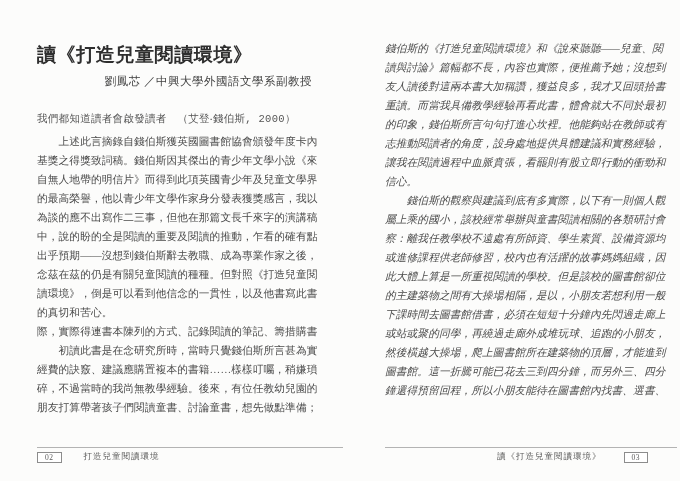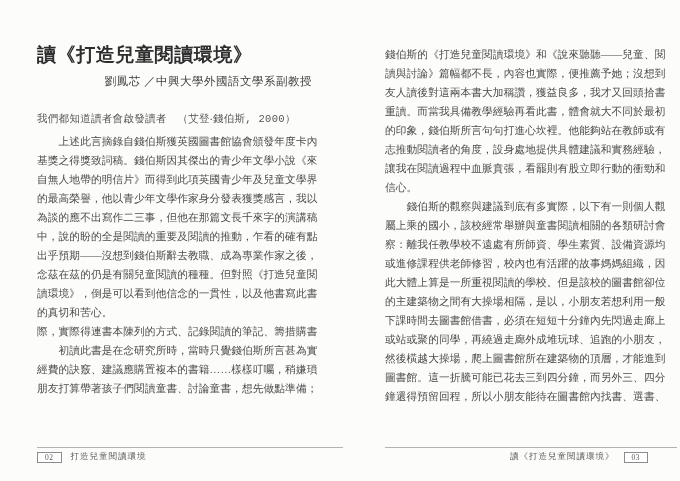--- a/index.html
+++ b/index.html
@@ -24,34 +24,34 @@
     white-space:nowrap;
   }
   .epigraph{
     position:absolute;top:111px;left:0;
     font-family:Liberation Mono, monospace;
     font-size:10.5px;color:#555;letter-spacing:0.3px;
     white-space:nowrap;
   }
   .body-lines{position:absolute;left:0;right:0;}
   .page-left .body-lines{top:132px;}
-  .page-right .body-lines{top:45px;}
+  .page-right .body-lines{top:39px;font-style:italic;}
   .line{
     height:19px;line-height:19px;
     font-size:10.7px;letter-spacing:0.1px;
     white-space:nowrap;color:#4a4a4a;
   }
 
   .page-rule{position:absolute;top:447px;height:1px;background:#b3b3b3;}
   .rule-left{left:0;width:306px;}
   .rule-right{left:0;width:292px;}
 
   .footer{
     position:absolute;top:451px;height:12px;
-    display:flex;align-items:center;gap:9px;
+    display:flex;align-items:center;gap:22px;
     font-size:8.5px;color:#5a5a5a;letter-spacing:1px;white-space:nowrap;
   }
   .footer-left{left:0;}
   .footer-right{right:14px;}
   .pagenum-box{
     display:inline-block;border:1px solid #8c8c8c;
     font-size:7.5px;line-height:9px;padding:0 7px;
     color:#5a5a5a;letter-spacing:0.5px;background:#fff;
   }
 </style>
@@ -71,20 +71,21 @@
         <div class="line">的最高榮譽，他以青少年文學作家身分發表獲獎感言，我以</div>
         <div class="line">為談的應不出寫作二三事，但他在那篇文長千來字的演講稿</div>
         <div class="line">中，說的盼的全是閱讀的重要及閱讀的推動，乍看的確有點</div>
         <div class="line">出乎預期——沒想到錢伯斯辭去教職、成為專業作家之後，</div>
         <div class="line">念茲在茲的仍是有關兒童閱讀的種種。但對照《打造兒童閱</div>
         <div class="line">讀環境》，倒是可以看到他信念的一貫性，以及他書寫此書</div>
         <div class="line">的真切和苦心。</div>
         <div class="line">際，實際得連書本陳列的方式、記錄閱讀的筆記、籌措購書</div>
         <div class="line">　　初讀此書是在念研究所時，當時只覺錢伯斯所言甚為實</div>
         <div class="line">經費的訣竅、建議應購置複本的書籍……樣樣叮囑，稍嫌瑣</div>
+        <div class="line">碎，不過當時的我尚無教學經驗。後來，有位任教幼兒園的</div>
         <div class="line">朋友打算帶著孩子們閱讀童書、討論童書，想先做點準備；</div>
       </div>
     <div class="page-rule rule-left"></div>
     <div class="footer footer-left">
       <span class="pagenum-box">02</span>
       <span class="footer-text">打造兒童閱讀環境</span>
     </div>
   </div>
 
   <div class="page page-right">

